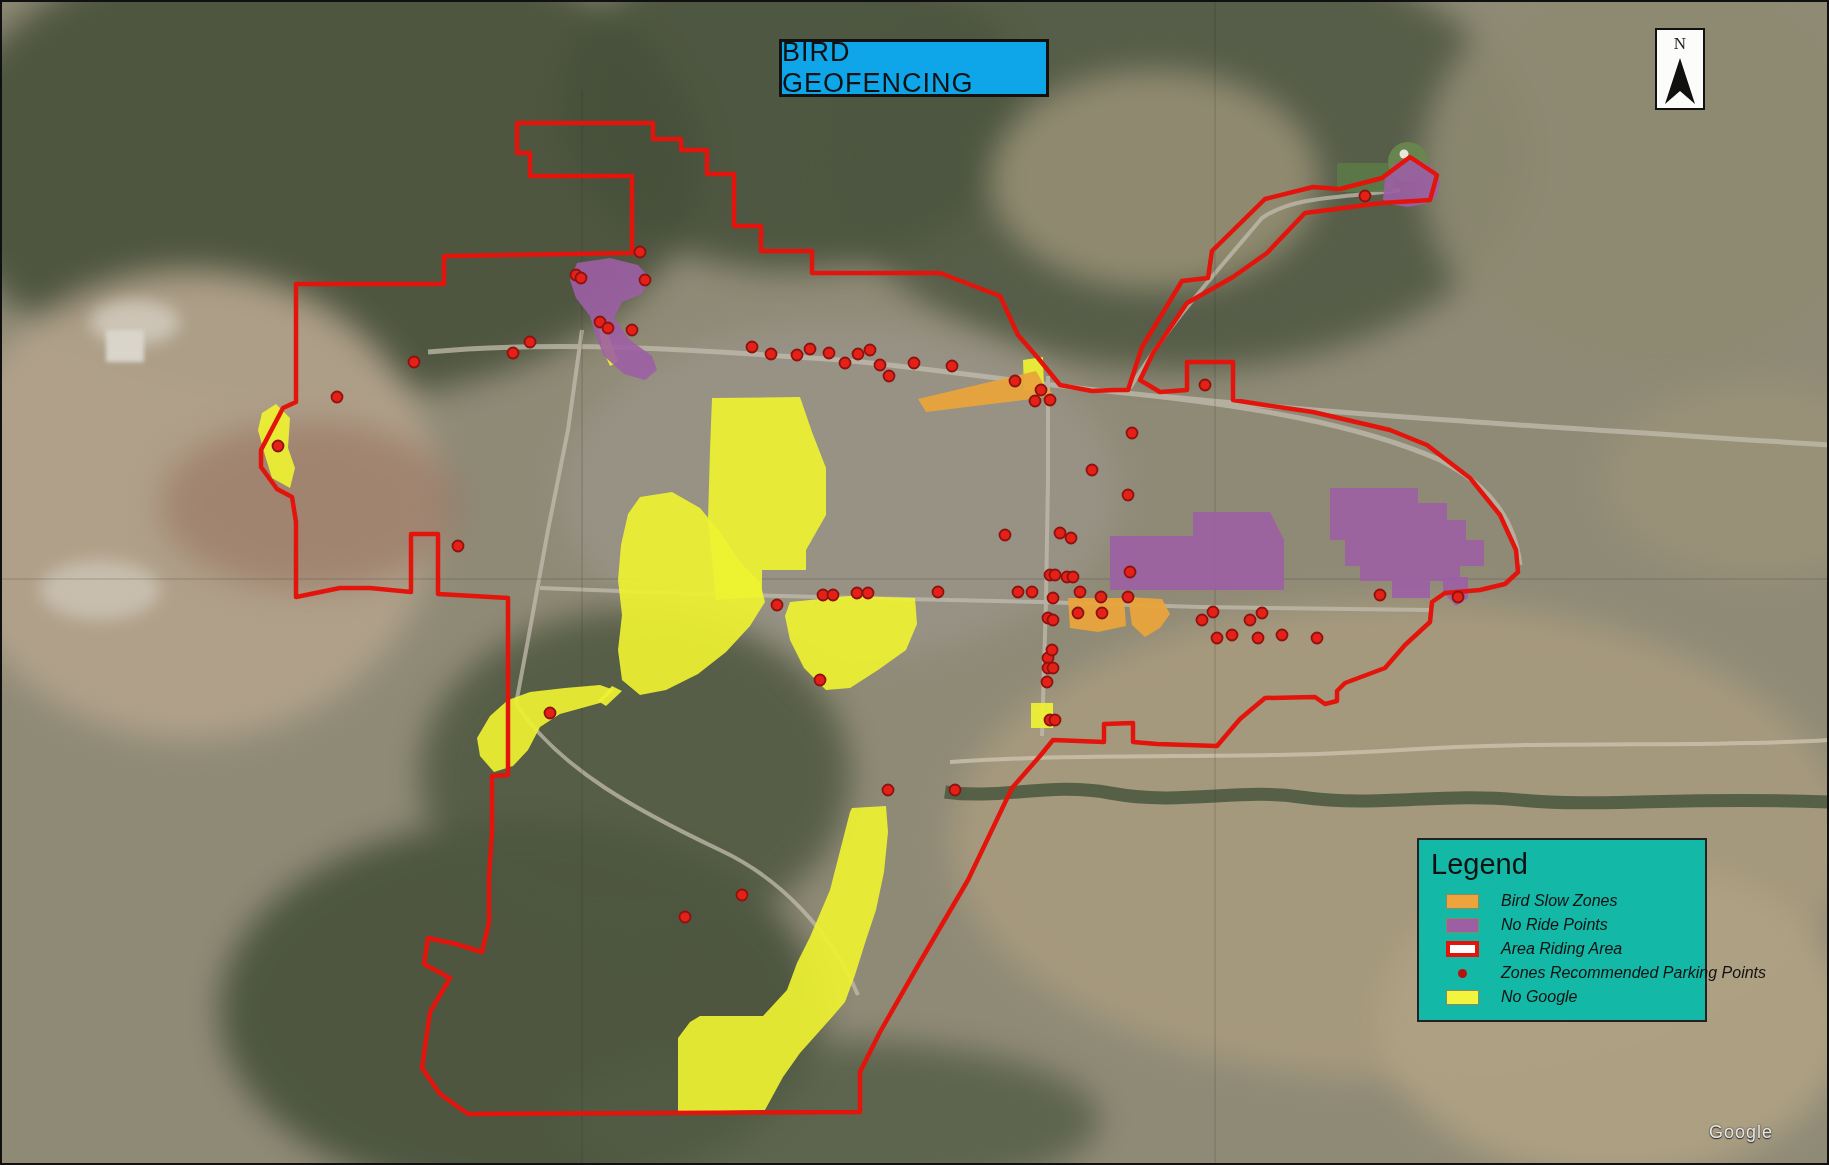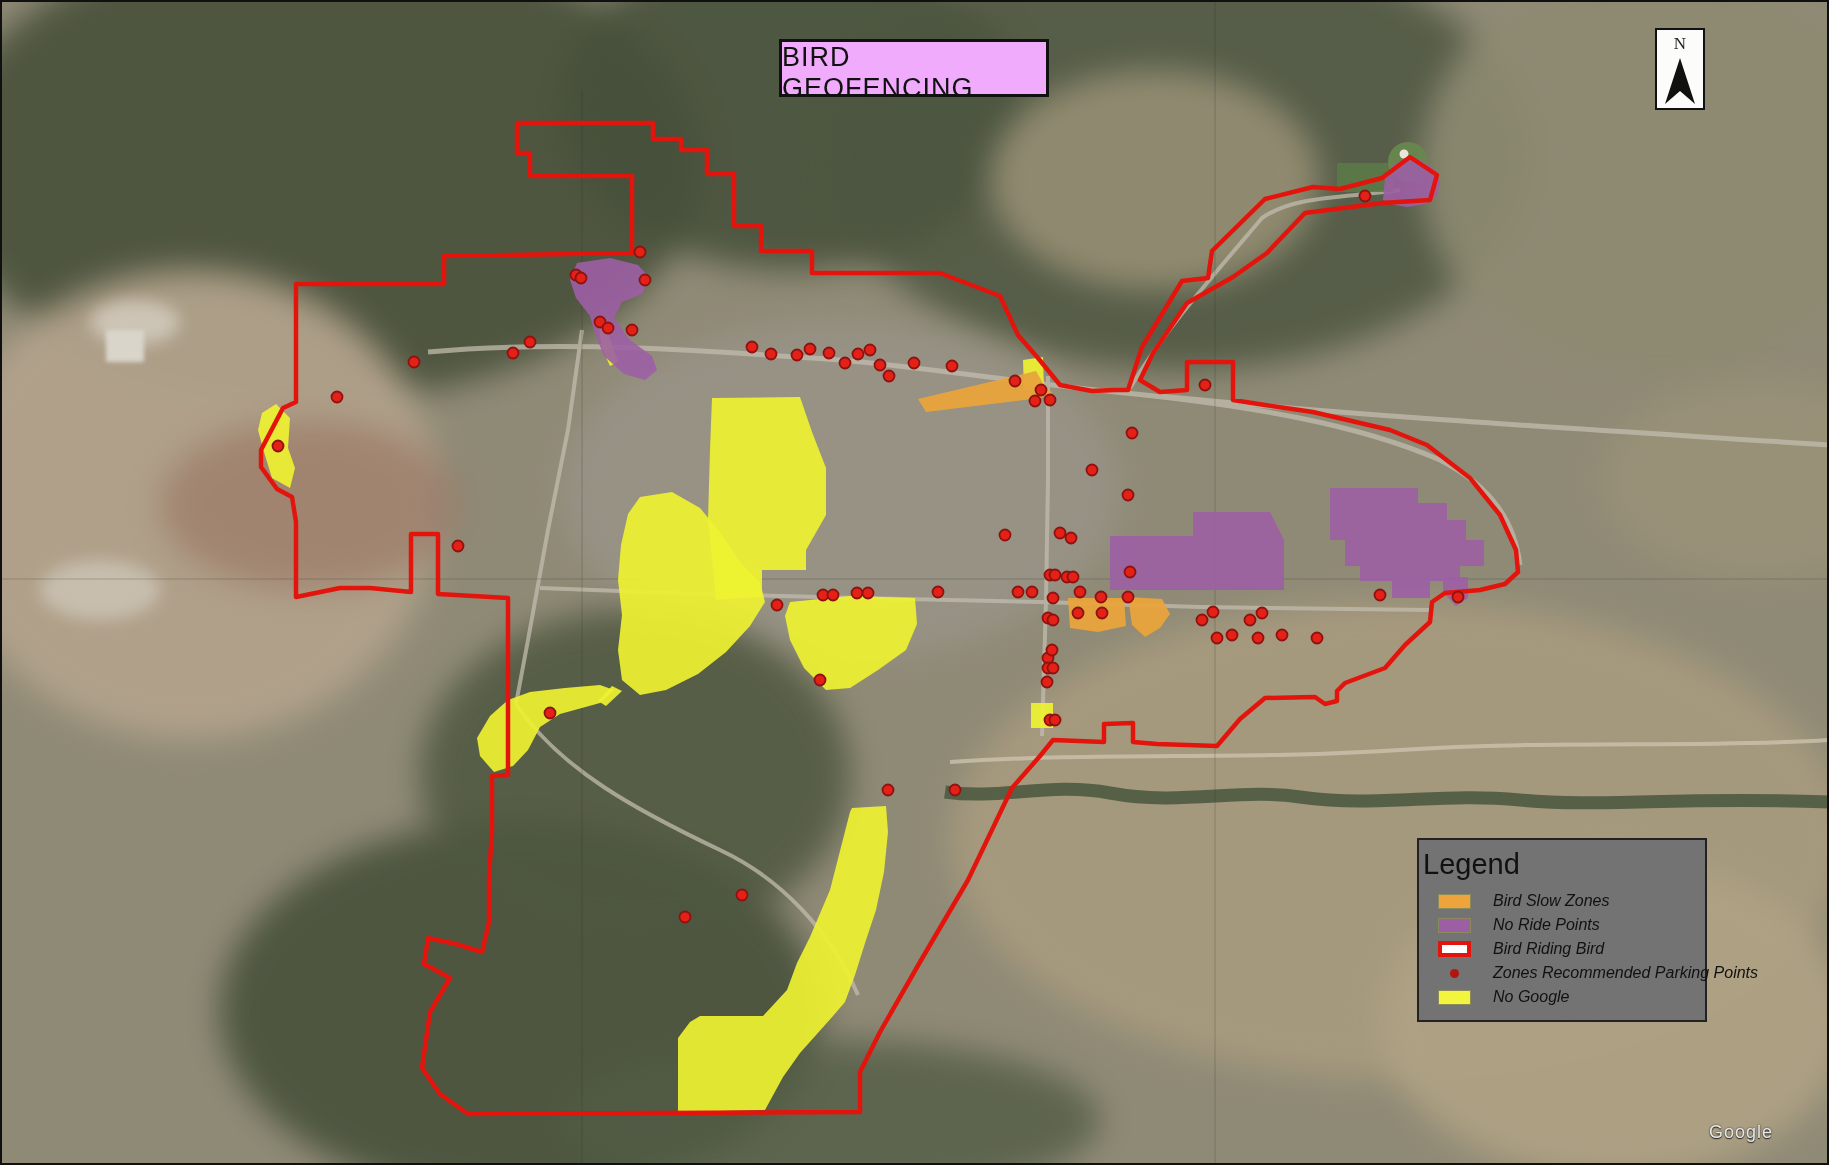--- a/index.html
+++ b/index.html
@@ -5,30 +5,30 @@
   html,body{margin:0;padding:0;background:#222;}
   #stage{position:relative;width:1829px;height:1165px;overflow:hidden;
          font-family:"Liberation Sans", sans-serif;background:#8f8a76;}
   .frame{position:absolute;inset:0;border:2px solid #101010;pointer-events:none;z-index:60;}
   
   .bg{position:absolute;inset:0;overflow:hidden;}
   .b{position:absolute;border-radius:50%;filter:blur(16px);}
   .r{position:absolute;filter:blur(2px);}
   #overlay{position:absolute;left:0;top:0;z-index:10;}
   
-  .title-box{position:absolute;left:779px;top:39px;width:270px;height:58px;background:#f0abfc;
-    border:3px solid #111;box-sizing:border-box;display:flex;justify-content:center;z-index:40;}
+  .title-box{position:absolute;left:779px;top:39px;width:270px;height:58px;background:#0ea5e9;
+    border:3px solid #111;box-sizing:border-box;display:flex;align-items:center;justify-content:center;z-index:40;}
   .title-box span{font-size:27px;color:#111;letter-spacing:1px;}
   
   .north-box{position:absolute;left:1655px;top:28px;width:50px;height:82px;background:#fcfcfa;
     border:2px solid #111;box-sizing:border-box;z-index:40;text-align:center;}
   .north-box .n{display:block;font-size:17px;color:#222;margin-top:4px;font-family:"Liberation Serif",serif;}
   
-  .legend{position:absolute;left:1417px;top:838px;width:290px;height:184px;background:#737373;
-    border:2px solid #222;box-sizing:border-box;z-index:40;padding:8px 0 0 4px;}
+  .legend{position:absolute;left:1417px;top:838px;width:290px;height:184px;background:#14b8a6;
+    border:2px solid #222;box-sizing:border-box;z-index:40;padding:8px 0 0 12px;}
   .legend-title{font-size:29px;color:#111;margin-bottom:8px;}
   .legend-row{display:flex;align-items:center;height:24px;font-style:italic;}
   .sw{width:33px;height:15px;margin-left:15px;margin-right:22px;flex:0 0 auto;border:1px solid #8a8a5c;box-sizing:border-box;}
   .sw-outline{width:33px;height:16px;background:#fff;border:4px solid #e3140c;box-sizing:border-box;}
   .sw-point{width:33px;height:16px;background:transparent;border:none;display:flex;align-items:center;justify-content:center;}
   .sw-point i{width:9px;height:9px;border-radius:50%;display:block;}
   .legend-label{font-size:16px;color:#111;white-space:nowrap;}
   
   .google{position:absolute;right:56px;bottom:22px;z-index:40;color:rgba(255,255,255,.88);
     font-size:18px;letter-spacing:1px;text-shadow:0 0 2px #333,0 1px 1px #222;}
@@ -215,21 +215,21 @@
     <div class="legend-row">
       <span class="sw" style="background: rgb(237, 164, 60);"></span>
       <span class="legend-label">Bird Slow Zones</span>
     </div>
     <div class="legend-row">
       <span class="sw" style="background: rgb(156, 95, 164);"></span>
       <span class="legend-label">No Ride Points</span>
     </div>
     <div class="legend-row">
       <span class="sw sw-outline" style="border-color: rgb(227, 20, 12);"></span>
-      <span class="legend-label">Bird Riding Bird</span>
+      <span class="legend-label">Area Riding Area</span>
     </div>
     <div class="legend-row">
       <span class="sw sw-point">
           <i style="background: rgb(180, 20, 16);"></i>
         </span>
       <span class="legend-label">Zones Recommended Parking Points</span>
     </div>
     <div class="legend-row">
       <span class="sw" style="background: rgb(242, 244, 62);"></span>
       <span class="legend-label">No Google</span>

